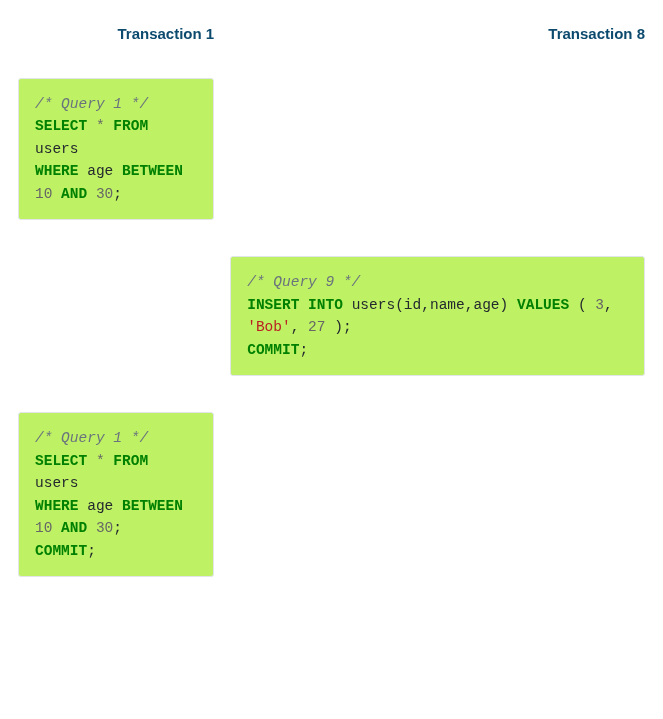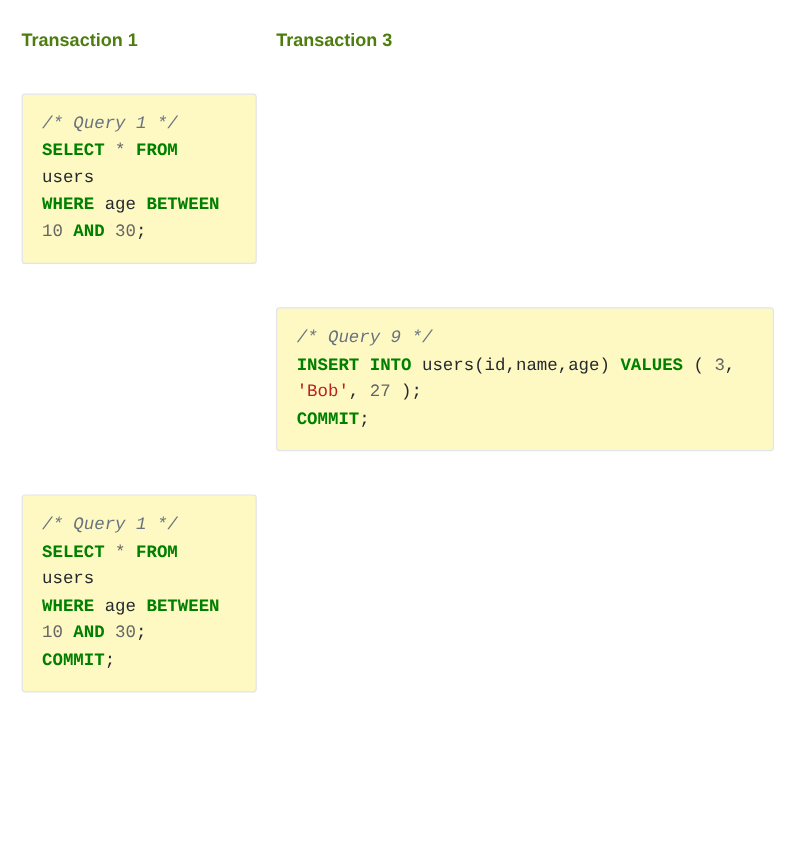--- a/index.html
+++ b/index.html
@@ -11,38 +11,38 @@
       font-family: -apple-system, BlinkMacSystemFont, "Segoe UI", Helvetica, Arial, sans-serif;
       background: #ffffff;
       padding: 15px 10px;
       width: 663px;
     }
     .table {
       width: 100%;
       border-collapse: collapse;
     }
     .table th {
-      text-align: left;
+      text-align: right;
       font-weight: 600;
       font-size: 15px;
-      color: #4d7c0f;
+      color: #0c4a6e;
       padding: 10px 8px 30px 8px;
     }
     .table td {
       vertical-align: top;
       padding: 6px 8px 30px 8px;
     }
     .col1 {
       width: 33%;
     }
     .col2 {
       width: 67%;
     }
     .code-block {
-      background-color: #fef9c3;
+      background-color: #bef264;
       border: 1px solid #e1e4e8;
       border-radius: 3px;
       padding: 14px 16px;
       font-family: "SFMono-Regular", Consolas, "Liberation Mono", Menlo, Courier, monospace;
       font-size: 14.5px;
       line-height: 1.55;
       white-space: pre-wrap;
       word-wrap: break-word;
       color: #24292e;
     }
@@ -54,21 +54,21 @@
     .c-punct { color: #24292e; }
     .c-ident { color: #24292e; }
   </style>
 </head>
 <body>
 
 <table class="table">
   <thead>
     <tr>
       <th class="col1">Transaction 1</th>
-      <th class="col2">Transaction 3</th>
+      <th class="col2">Transaction 8</th>
     </tr>
   </thead>
   <tbody>
   <tr>
         <td class="col1">
           <div class="code-block"><span class="c-comment">/* Query 1 */</span>
 <span class="c-keyword">SELECT</span> <span class="c-op">*</span> <span class="c-keyword">FROM</span> <span class="c-ident">users</span>
 <span class="c-keyword">WHERE</span> <span class="c-ident">age</span> <span class="c-keyword">BETWEEN</span> <span class="c-number">10</span> <span class="c-keyword">AND</span> <span class="c-number">30</span><span class="c-punct">;</span></div>
         </td>
         <td class="col2"></td>

